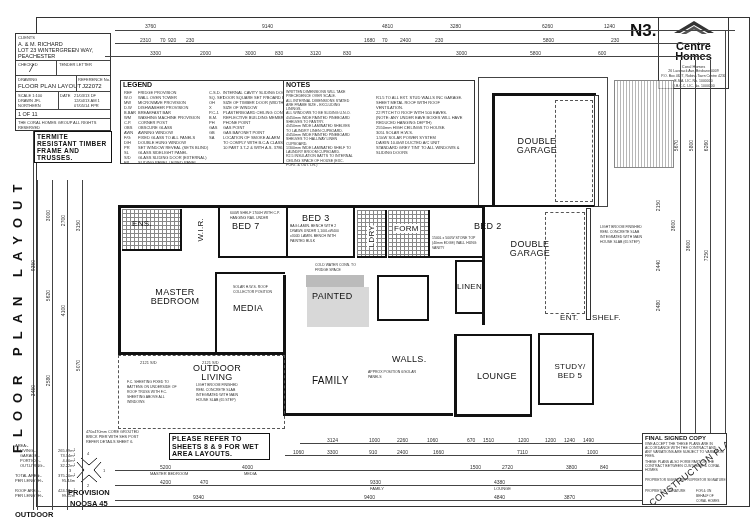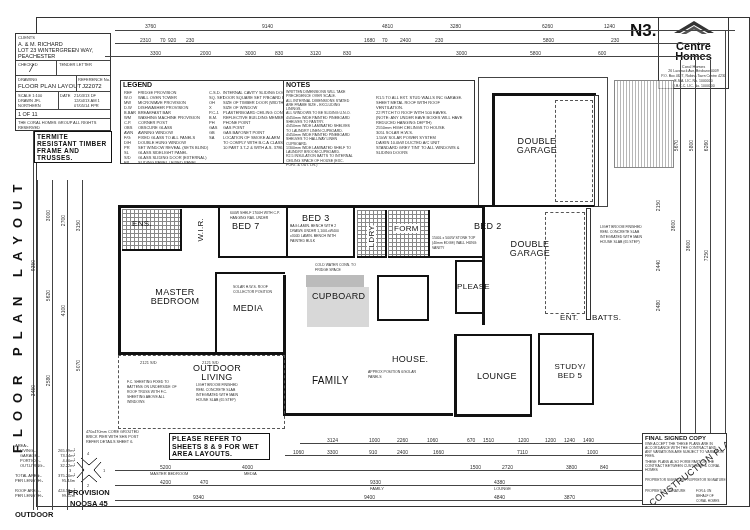--- a/index.html
+++ b/index.html
@@ -237,65 +237,65 @@
 <div class="room vert" style="left:367px;top:225px;font-size:8px;background:#fff;">LDRY</div>
 
 <div class="abs tile" style="left:388px;top:210px;width:40px;height:46px;border-right:2px solid #111;border-bottom:2px solid #111;"></div>
 <div class="room" style="left:393px;top:224px;font-size:8px;background:#fff;padding:0 1px;">FORM</div>
 
 <div class="wall" style="left:430px;top:256px;width:54px;height:2px;"></div>
 <div class="room" style="left:442px;top:222px;font-size:9px;margin-left:32px;">BED 2</div>
 <div class="tiny" style="position:absolute;left:432px;top:236px;width:48px;white-space:normal;font-size:3.5px;">1500L x 500W STONE TOP (40mm EDGE) WALL HUNG VANITY</div>
 
 <div class="abs" style="left:455px;top:260px;width:26px;height:50px;border:2px solid #111;"></div>
-<div class="room" style="left:457px;top:282px;font-size:8px;">PLEASE</div>
+<div class="room" style="left:457px;top:282px;font-size:8px;">LINEN</div>
 
 <div class="room" style="left:512px;top:137px;font-size:9px;width:50px;">DOUBLE GARAGE</div>
 <div class="room" style="left:505px;top:240px;font-size:9px;width:50px;">DOUBLE GARAGE</div>
 <div class="tiny" style="position:absolute;left:600px;top:225px;width:50px;white-space:normal;font-size:3.5px;">LIGHT BROOM FINISHED REM. CONCRETE SLAB INTEGRATED WITH MAIN HOUSE SLAB (65 STEP)</div>
 
 <div class="room" style="left:140px;top:288px;font-size:9px;width:70px;">MASTER BEDROOM</div>
 
 <div class="wall" style="left:215px;top:272px;width:70px;height:2px;"></div>
 <div class="wall" style="left:215px;top:272px;width:2px;height:82px;"></div>
 <div class="room" style="left:233px;top:304px;font-size:9px;">MEDIA</div>
 <div class="tiny" style="position:absolute;left:233px;top:285px;width:48px;white-space:normal;font-size:3.5px;">SOLAR H.W.S. ROOF COLLECTOR POSITION</div>
 
 <div class="abs grey" style="left:306px;top:275px;width:58px;height:12px;"></div>
 <div class="abs" style="left:307px;top:287px;width:62px;height:40px;background:#d8d8d8;"></div>
-<div class="room" style="left:312px;top:292px;font-size:9px;">CUPBOARD</div>
+<div class="room" style="left:312px;top:292px;font-size:9px;">PAINTED</div>
 <div class="tiny" style="position:absolute;left:315px;top:263px;width:50px;white-space:normal;font-size:3.5px;">COLD WATER CONN. TO FRIDGE SPACE</div>
 
 <div class="abs" style="left:377px;top:275px;width:48px;height:42px;border:2px solid #111;"></div>
 
 <div class="dash" style="left:118px;top:355px;width:165px;height:72px;"></div>
 <div class="room" style="left:192px;top:364px;font-size:9px;width:50px;">OUTDOOR LIVING</div>
 <div class="tiny" style="position:absolute;left:196px;top:383px;width:48px;white-space:normal;font-size:3.5px;">LIGHT BROOM FINISHED REM. CONCRETE SLAB INTEGRATED WITH MAIN HOUSE SLAB (65 STEP)</div>
 <div class="tiny" style="position:absolute;left:127px;top:380px;width:50px;white-space:normal;font-size:3.5px;">F.C. SHEETING FIXED TO BATTENS ON UNDERSIDE OF ROOF TRUSS WITH F.C. SHEETING ABOVE ALL WINDOWS</div>
 <div class="abs" style="left:202px;top:350px;"><span class="tiny">2121 S/D</span></div>
 <div class="abs" style="left:140px;top:350px;"><span class="tiny">2121 S/D</span></div>
 
-<div class="room" style="left:392px;top:355px;font-size:9px;">HOUSE.</div>
+<div class="room" style="left:392px;top:355px;font-size:9px;">WALLS.</div>
 <div class="tiny" style="position:absolute;left:368px;top:370px;width:50px;white-space:normal;font-size:3.5px;">APPROX POSITION 6/SOLAR PANELS</div>
 <div class="room" style="left:312px;top:376px;font-size:10px;">FAMILY</div>
 
 <div class="wall" style="left:454px;top:334px;width:3px;height:82px;"></div>
 <div class="wall" style="left:454px;top:334px;width:78px;height:2px;"></div>
 <div class="wall" style="left:530px;top:334px;width:2px;height:82px;"></div>
 <div class="wall" style="left:454px;top:414px;width:78px;height:3px;"></div>
 <div class="room" style="left:477px;top:372px;font-size:9px;">LOUNGE</div>
 
 <div class="wall" style="left:538px;top:333px;width:2px;height:72px;"></div>
 <div class="wall" style="left:538px;top:333px;width:56px;height:2px;"></div>
 <div class="wall" style="left:592px;top:333px;width:2px;height:72px;"></div>
 <div class="wall" style="left:538px;top:403px;width:56px;height:2px;"></div>
 <div class="room" style="left:552px;top:362px;font-size:8px;width:36px;">STUDY/ BED 5</div>
 
 <div class="room" style="left:560px;top:313px;font-size:8px;">ENT.</div>
-<div class="room" style="left:592px;top:313px;font-size:8px;">BATTS.</div>
+<div class="room" style="left:592px;top:313px;font-size:8px;">SHELF.</div>
 
 <div class="abs" style="left:169px;top:433px;width:95px;border:1.5px solid #111;padding:1px 2px;font-size:7px;line-height:7.5px;font-weight:bold;letter-spacing:0.3px;background:#fff;">PLEASE REFER TO SHEETS 8 &amp; 9 FOR WET AREA LAYOUTS.</div>
 
 <div class="tiny" style="position:absolute;left:86px;top:430px;width:60px;white-space:normal;font-size:3.8px;">470x470mm CORE GROUTED BRICK PIER WITH SHS POST REFER DETAILS SHEET 6.</div>
 
 <div class="abs" style="left:15px;top:443px;width:60px;">
   <div class="tiny">AREA:-</div>
   <div style="display:flex;justify-content:space-between;padding-left:5px;">
       <span class="tiny">LIVING:-</span>
       <span class="tiny">265.69m²</span>

